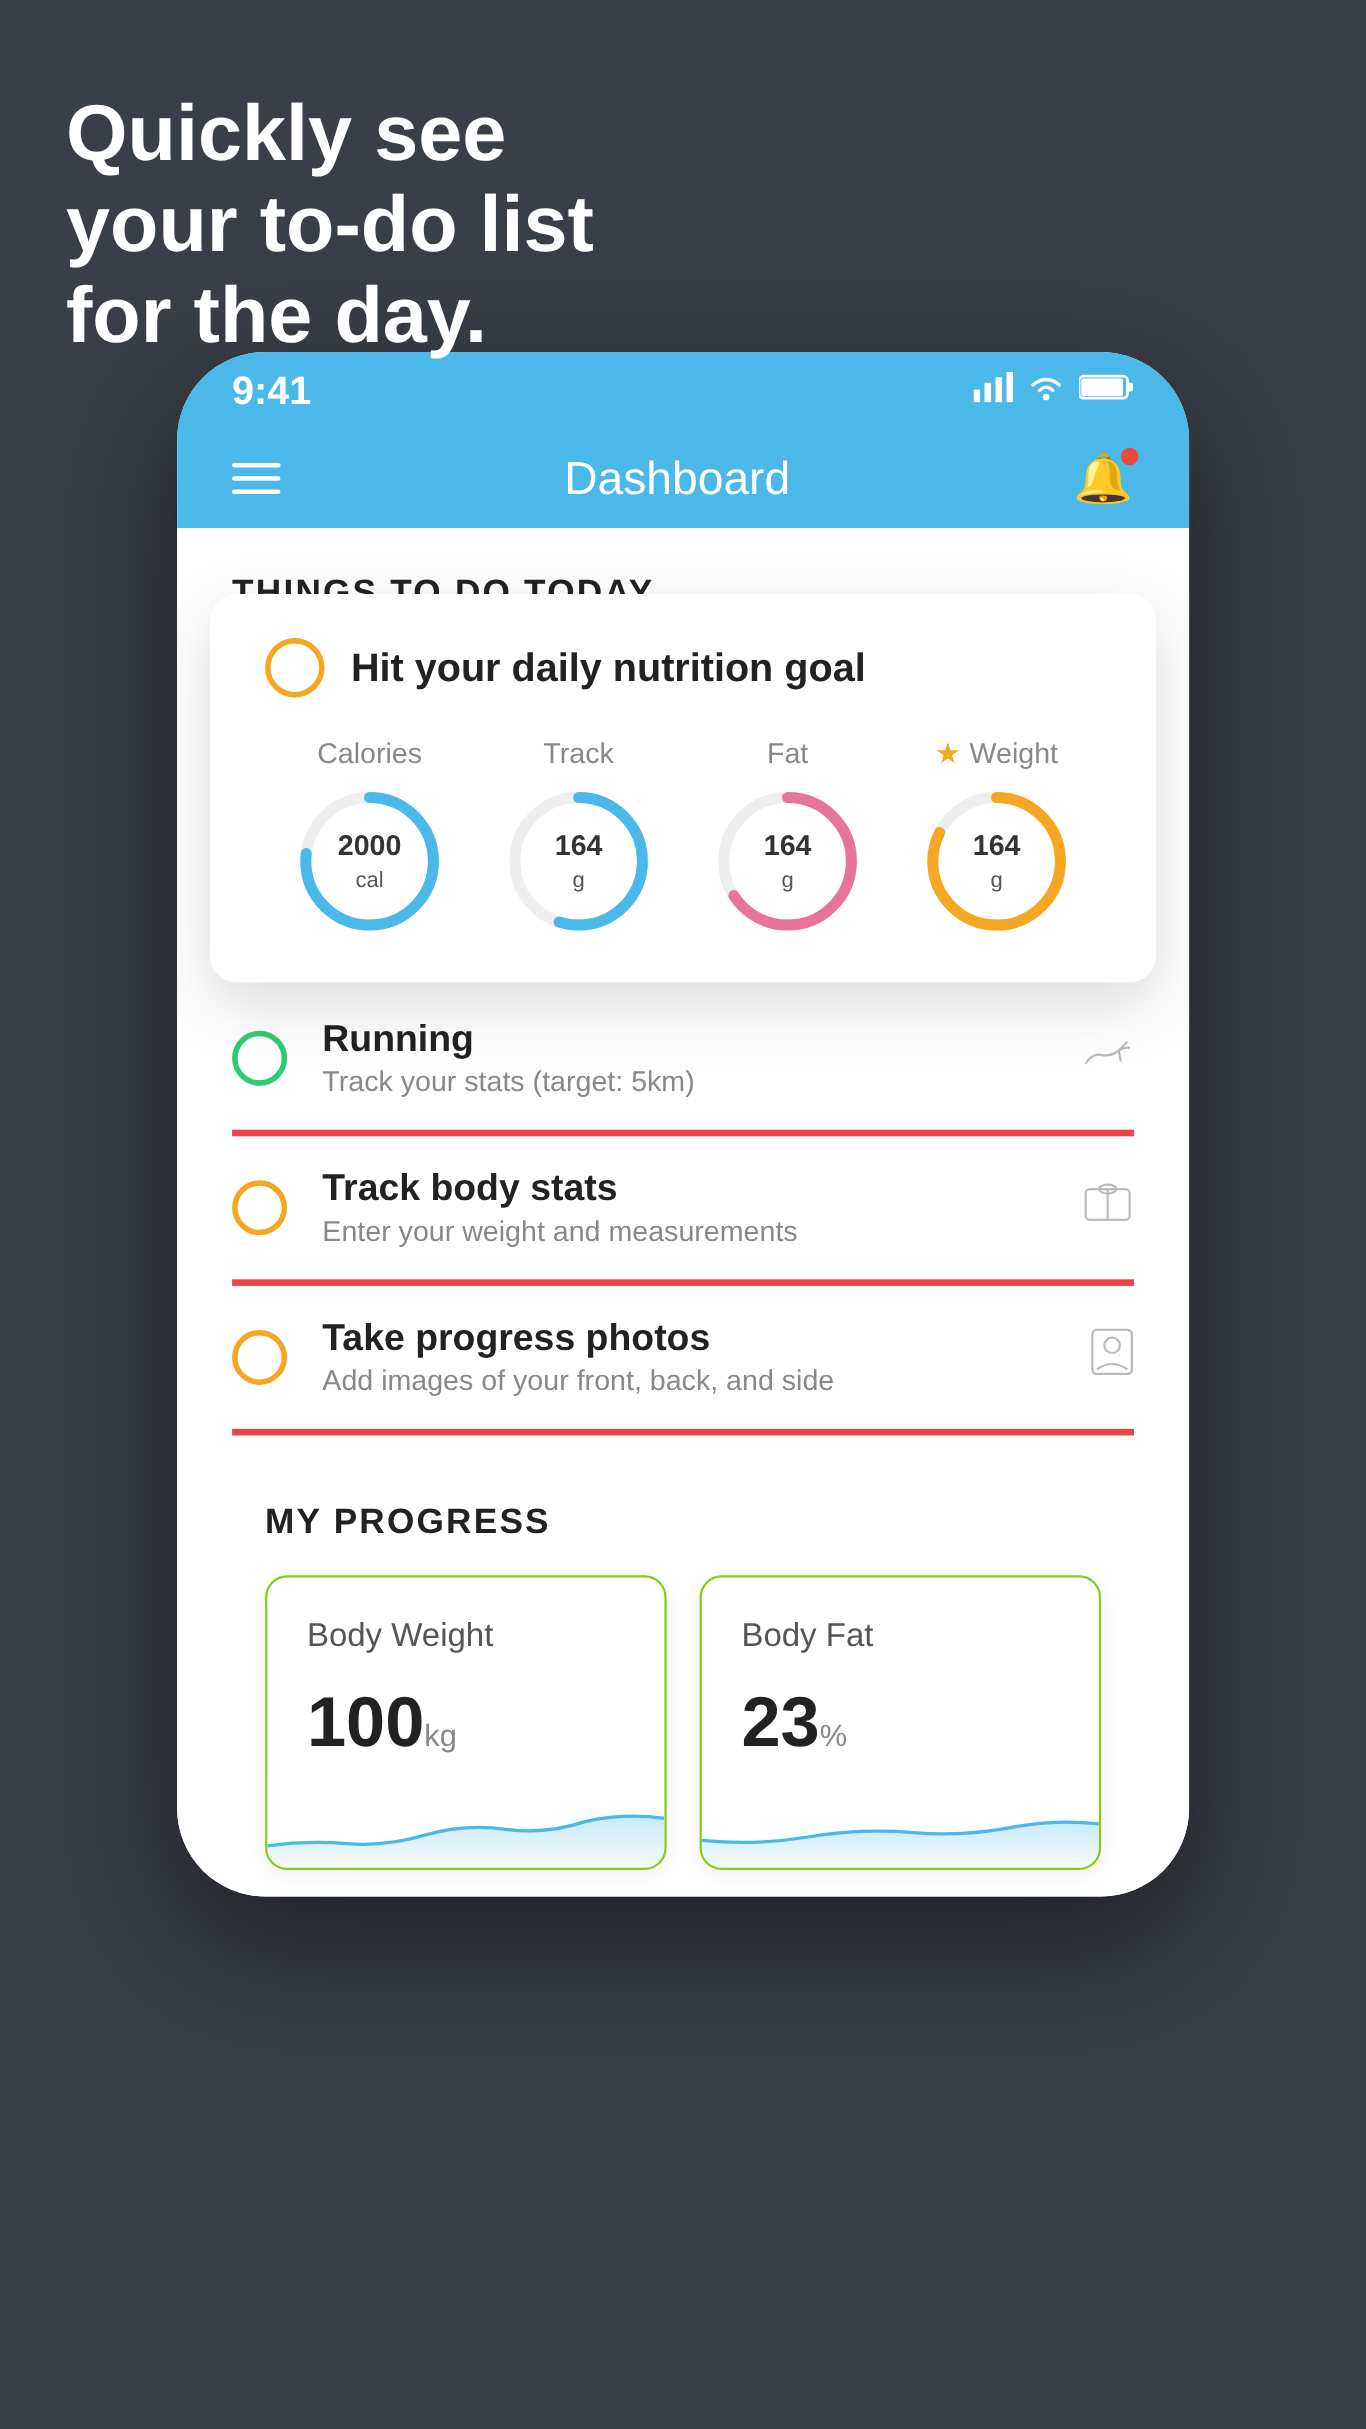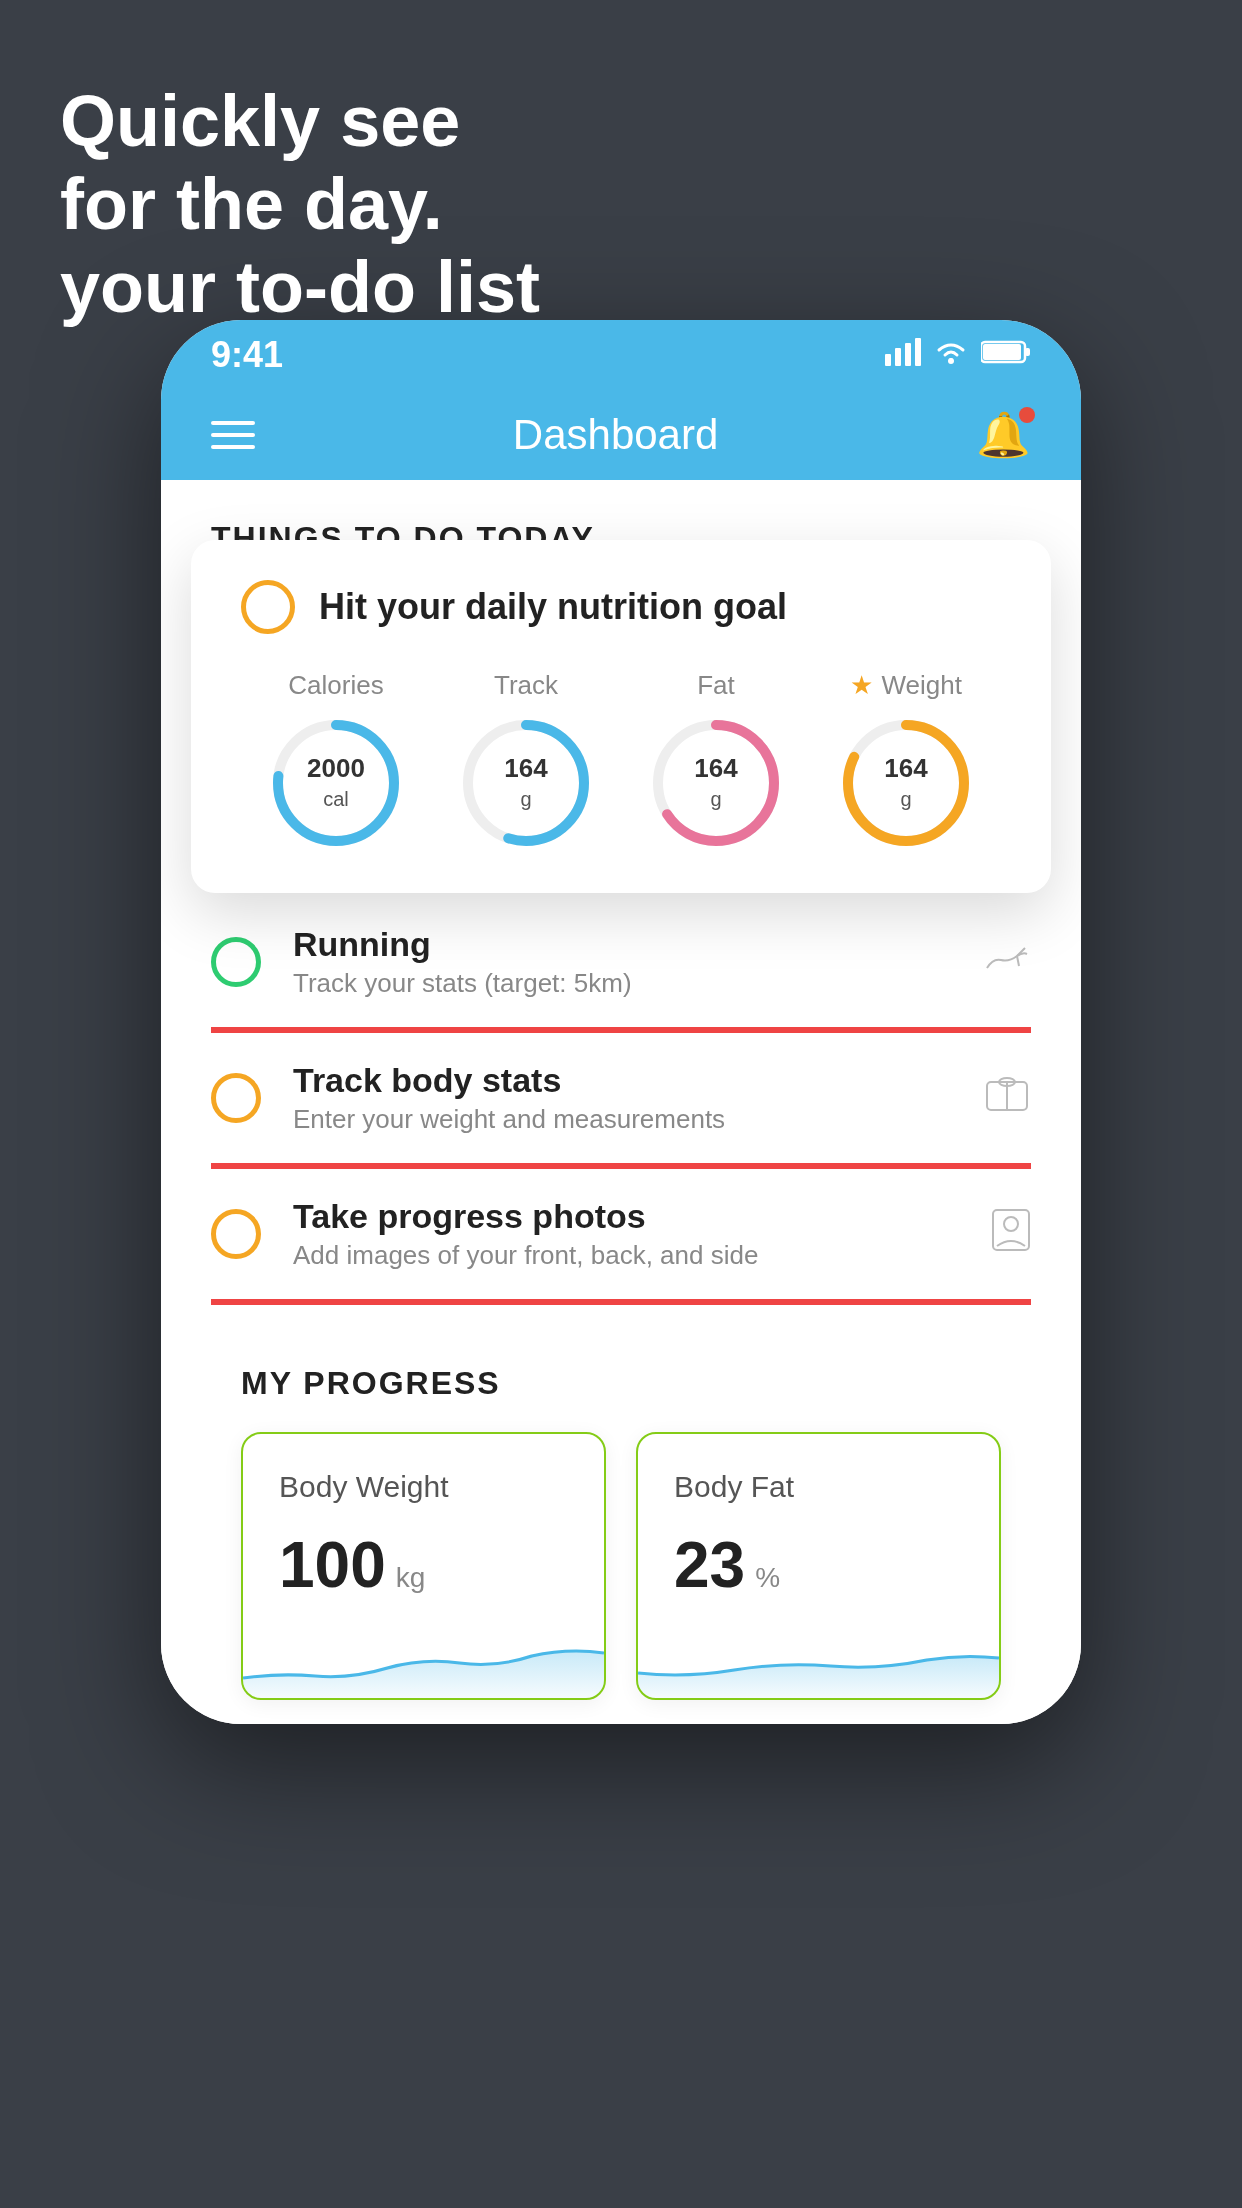--- a/index.html
+++ b/index.html
@@ -275,21 +275,20 @@
       box-shadow: 0 4px 20px rgba(0,0,0,0.06);
     }
     .progress-card-title {
       font-size: 30px;
       color: #555;
       font-weight: 500;
     }
     .progress-value-row {
       display: flex;
       align-items: baseline;
-      gap: 10px;
       margin: 24px 0 16px;
     }
     .progress-value {
       font-size: 64px;
       font-weight: 700;
       color: #222;
     }
     .progress-unit {
       font-size: 28px;
       color: #888;
@@ -302,22 +301,22 @@
     .progress-chart svg {
       width: 100%;
       height: 100%;
     }
   </style>
 </head>
 <body>
 
 <div class="hero-text">
   <div>Quickly see</div>
+  <div>your to-do list</div>
   <div>for the day.</div>
-  <div>your to-do list</div>
 </div>
 
 <div class="phone-frame">
 
   <div class="status-bar">
     <span class="status-time">9:41</span>
     <div class="status-icons">
       <span>
         <svg width="36" height="28" viewBox="0 0 36 28" fill="white">
           <rect x="0" y="16" width="6" height="12" rx="1"></rect>

